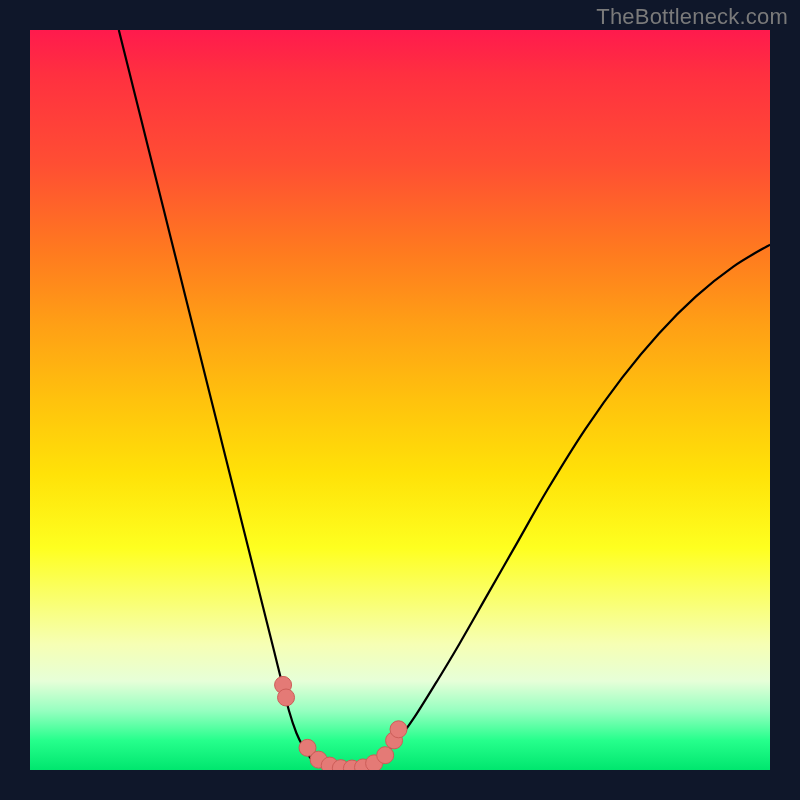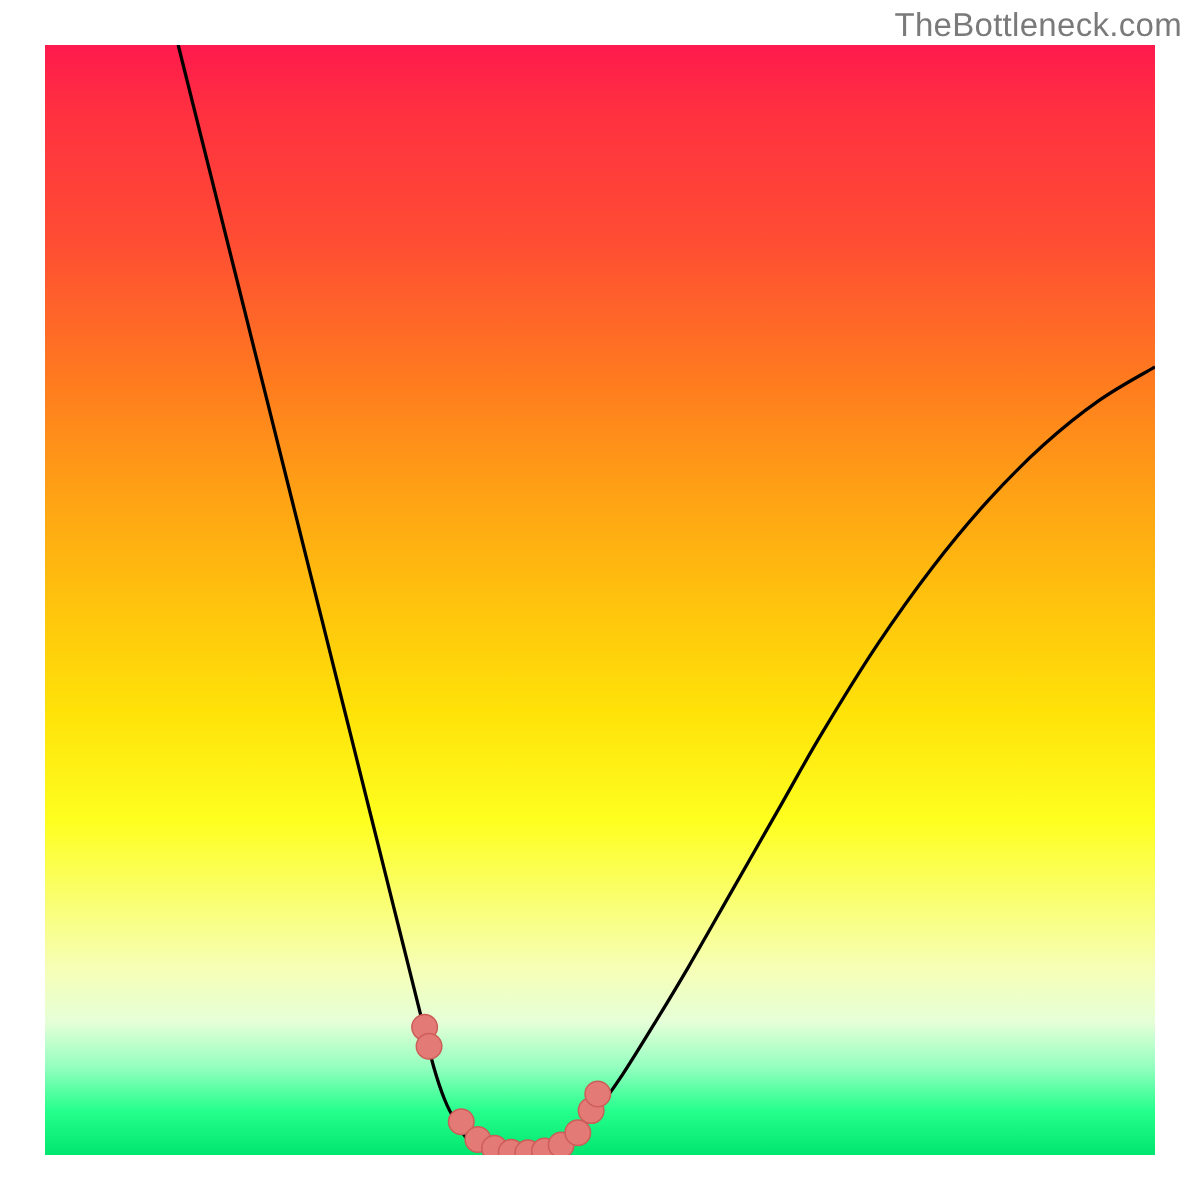--- a/index.html
+++ b/index.html
@@ -8,21 +8,21 @@
     width: 800px;
     height: 800px;
     overflow: hidden;
     background: #000;
     font-family: Arial, Helvetica, sans-serif;
   }
   .frame {
     position: relative;
     width: 800px;
     height: 800px;
-    background: #ffffff;
+    background: #0f172a;
   }
   .plot-area {
     position: absolute;
     left: 30px;
     top: 30px;
     width: 740px;
     height: 740px;
     background: linear-gradient(to bottom,
       #ff1a4d 0%,
       #ff3040 6%,

